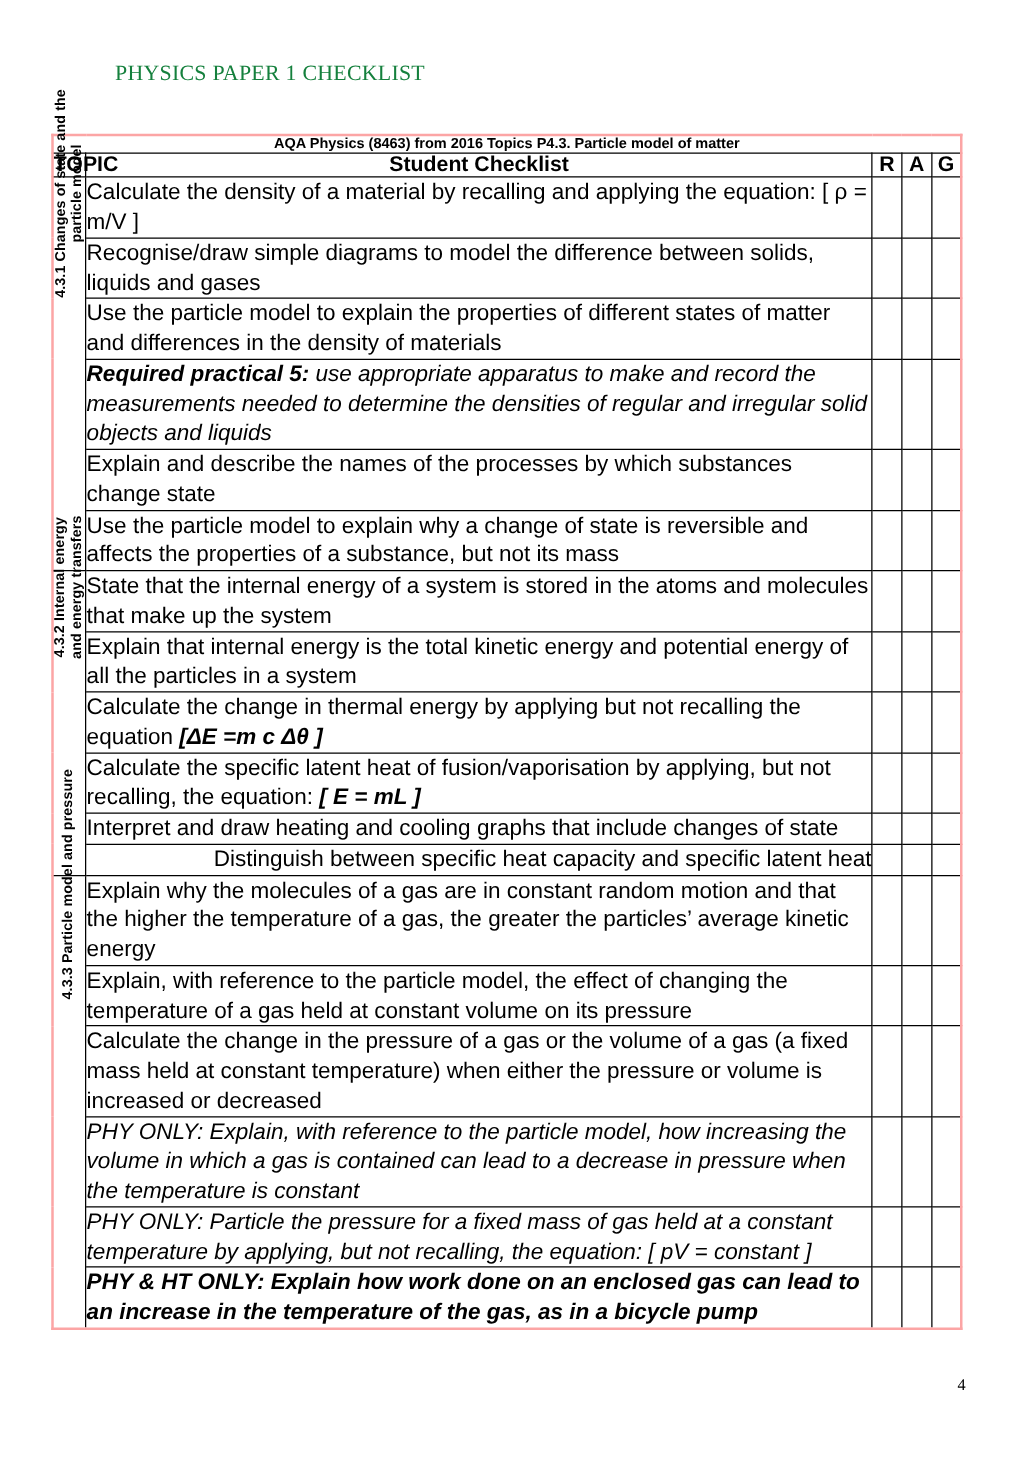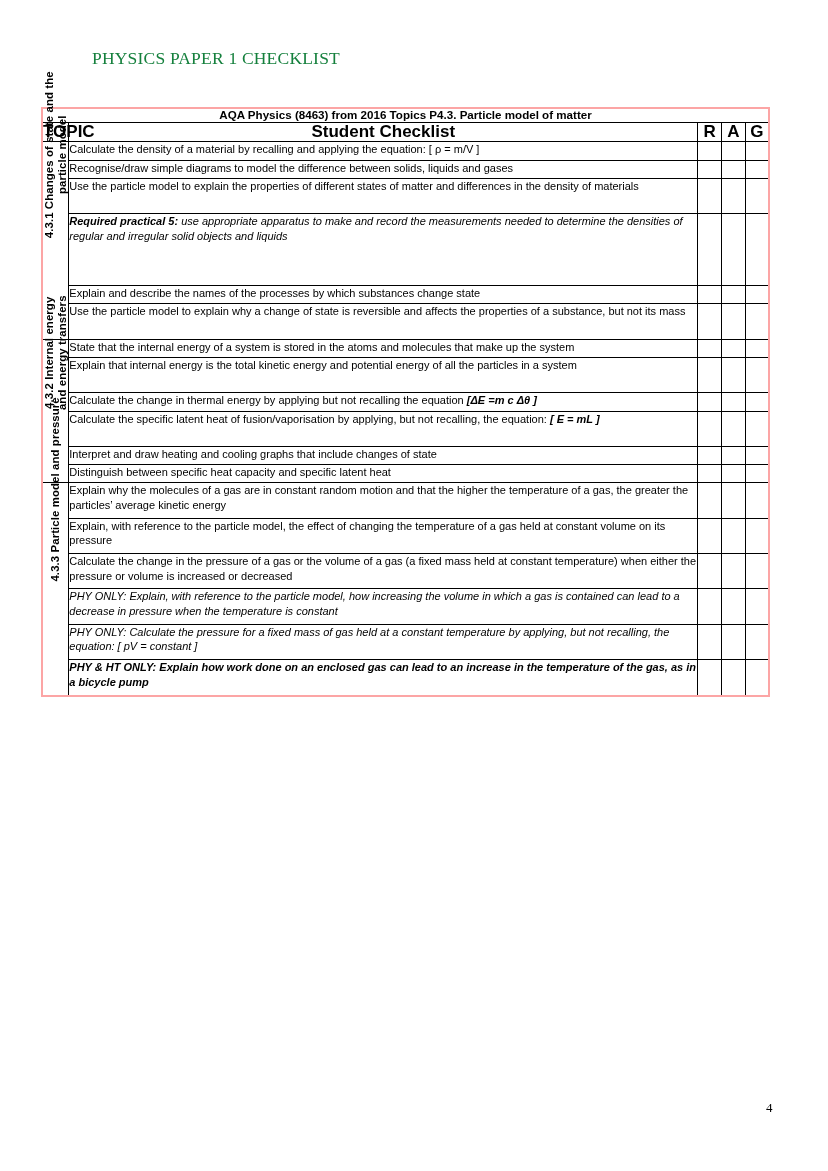--- a/index.html
+++ b/index.html
@@ -89,21 +89,21 @@
     transform: rotate(-90deg);
     white-space: nowrap;
     font-weight: bold;
     font-size: 11.4px;
     line-height: 1.12;
     letter-spacing: 0.1px;
     text-align: center;
   }
 
   .item-cell {
-    font-size: 11px;
+    font-size: 18px;
     line-height: 1.32;
     padding: 2px 3px 2px 6px;
     vertical-align: top;
   }
 
   .item-cell.italic { font-style: italic; }
   .item-cell.bolditalic { font-style: italic; font-weight: bold; }
   .item-cell .b  { font-weight: bold; }
   .item-cell .bi { font-weight: bold; font-style: italic; }
 
@@ -212,21 +212,21 @@
         <td class="mark-cell"></td>
         <td class="mark-cell"></td>
       </tr>
       <tr>
         <td class="item-cell" style="height: 17.2px;">Interpret and draw heating and cooling graphs that include changes of state</td>
         <td class="mark-cell"></td>
         <td class="mark-cell"></td>
         <td class="mark-cell"></td>
       </tr>
       <tr>
-        <td class="item-cell" style="height: 17.2px;">Distinguish between specific heat capacity and specific latent heat</td>
+        <td class="item-cell" style="height: 17.2px; text-align: right;">Distinguish between specific heat capacity and specific latent heat</td>
         <td class="mark-cell"></td>
         <td class="mark-cell"></td>
         <td class="mark-cell"></td>
       </tr>
       <tr>
         <td class="topic-cell" rowspan="6">
           <div class="topic-rotor">
             <div class="topic-label">4.3.3 Particle model and pressure</div>
           </div>
         </td>
@@ -247,21 +247,21 @@
         <td class="mark-cell"></td>
         <td class="mark-cell"></td>
       </tr>
       <tr>
         <td class="item-cell italic" style="height: 34.4px;">PHY ONLY: Explain, with reference to the particle model, how increasing the volume in which a gas is contained can lead to a decrease in pressure when the temperature is constant</td>
         <td class="mark-cell"></td>
         <td class="mark-cell"></td>
         <td class="mark-cell"></td>
       </tr>
       <tr>
-        <td class="item-cell italic" style="height: 34.4px;">PHY ONLY: Calculate the pressure for a fixed mass of gas held at a constant temperature by applying, but not recalling, the equation: [ pV = constant ]</td>
+        <td class="item-cell italic" style="height: 34.4px;">PHY ONLY: Particle the pressure for a fixed mass of gas held at a constant temperature by applying, but not recalling, the equation: [ pV = constant ]</td>
         <td class="mark-cell"></td>
         <td class="mark-cell"></td>
         <td class="mark-cell"></td>
       </tr>
       <tr>
         <td class="item-cell bolditalic" style="height: 34.4px;">PHY &amp; HT ONLY: Explain how work done on an enclosed gas can lead to an increase in the temperature of the gas, as in a bicycle pump</td>
         <td class="mark-cell"></td>
         <td class="mark-cell"></td>
         <td class="mark-cell"></td>
       </tr>

